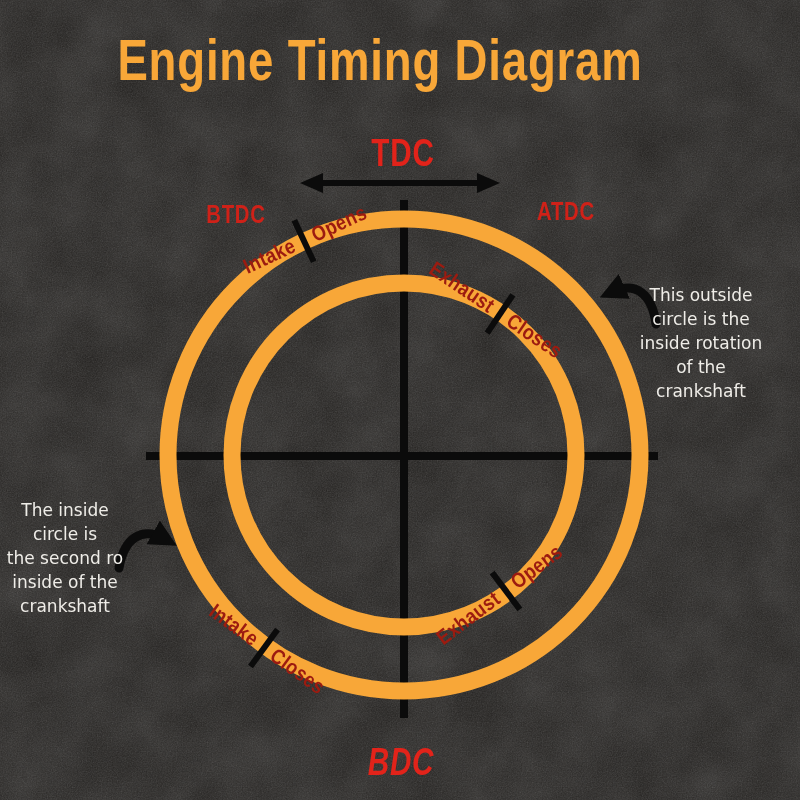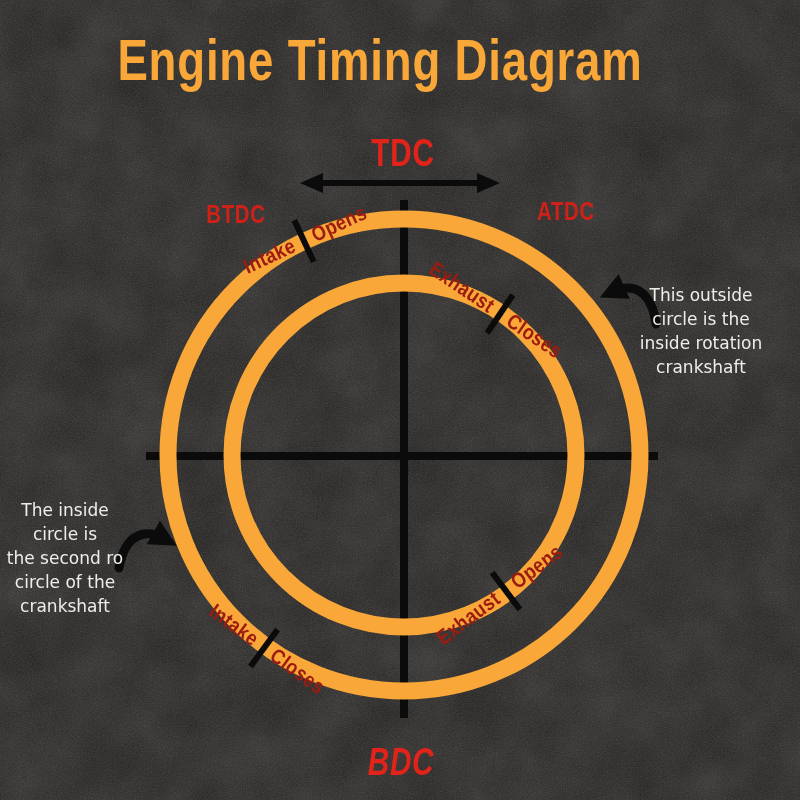--- a/index.html
+++ b/index.html
@@ -116,23 +116,24 @@
   <div class="valve v4">
     <span class="w w1">Intake</span>
     <span class="bar"></span>
     <span class="w w2">Closes</span>
   </div>
 
   <div class="note note-right">
     <div>This outside</div>
     <div>circle is the</div>
     <div>inside rotation</div>
+    <div>of the</div>
     <div>crankshaft</div>
   </div>
   <div class="note note-left">
     <div>The inside</div>
     <div>circle is</div>
     <div>the second ro</div>
-    <div>circle of the</div>
+    <div>inside of the</div>
     <div>crankshaft</div>
   </div>
 
 </div>
 
 </body></html>

